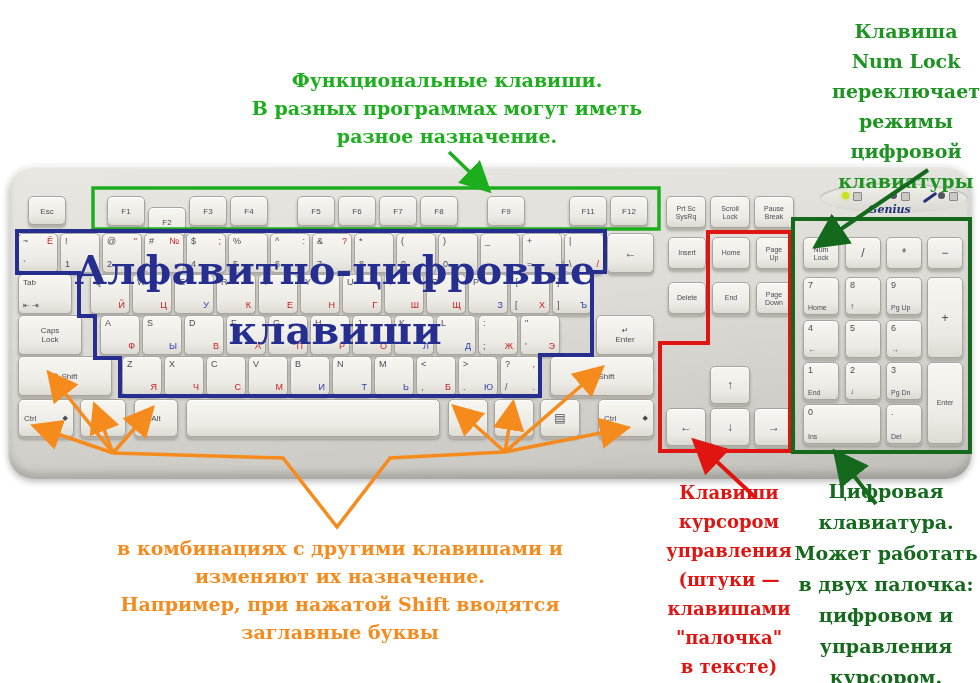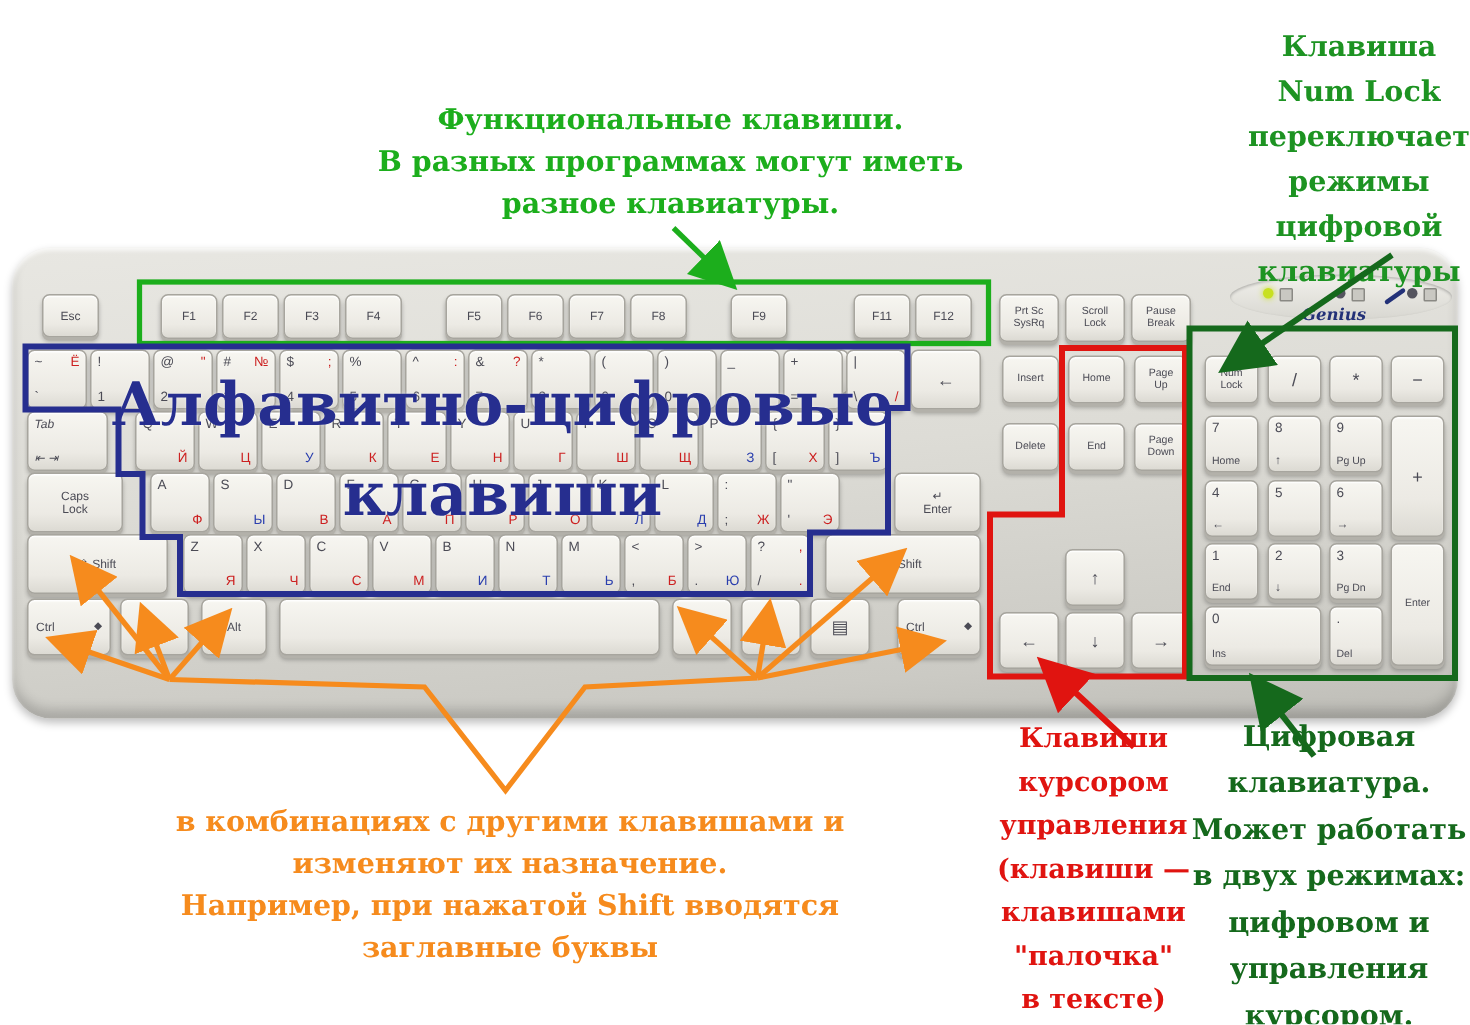--- a/index.html
+++ b/index.html
@@ -50,21 +50,21 @@
 
   <div id="kbd-body"></div>
 
   <div id="kbd-keys">
       <div class="key" style="left: 28px; top: 196px; width: 36px; height: 27px;">
         <span class="kl p-c c-k sz-m">Esc</span>
       </div>
       <div class="key" style="left: 107px; top: 196px; width: 36px; height: 28px;">
         <span class="kl p-c c-k sz-m">F1</span>
       </div>
-      <div class="key" style="left: 148px; top: 196px; width: 36px; height: 28px;">
+      <div class="key" style="left: 148px; top: 207px; width: 36px; height: 28px;">
         <span class="kl p-c c-k sz-m">F2</span>
       </div>
       <div class="key" style="left: 189px; top: 196px; width: 36px; height: 28px;">
         <span class="kl p-c c-k sz-m">F3</span>
       </div>
       <div class="key" style="left: 230px; top: 196px; width: 36px; height: 28px;">
         <span class="kl p-c c-k sz-m">F4</span>
       </div>
       <div class="key" style="left: 297px; top: 196px; width: 36px; height: 28px;">
         <span class="kl p-c c-k sz-m">F5</span>
@@ -161,21 +161,21 @@
         <span class="kl p-bl c-k">=</span>
       </div>
       <div class="key" style="left: 564px; top: 233px; width: 38px; height: 38px;">
         <span class="kl p-tl c-k">|</span>
         <span class="kl p-bl c-k">\</span>
         <span class="kl p-br c-r">/</span>
       </div>
       <div class="key" style="left: 607px; top: 233px; width: 45px; height: 38px;">
         <span class="kl p-c c-k sz-L">←</span>
       </div>
-      <div class="key" style="left: 18px; top: 274px; width: 52px; height: 38px; font-style: italic;">
+      <div class="key" style="left: 18px; top: 274px; width: 52px; height: 38px;">
         <span class="kl p-tl c-k sz-m">Tab</span>
         <span class="kl p-bl c-k sz-m">⇤ ⇥</span>
       </div>
       <div class="key" style="left: 90px; top: 274px; width: 38px; height: 38px;">
         <span class="kl p-tl c-k">Q</span>
         <span class="kl p-br c-r">Й</span>
       </div>
       <div class="key" style="left: 132px; top: 274px; width: 38px; height: 38px;">
         <span class="kl p-tl c-k">W</span>
         <span class="kl p-br c-r">Ц</span>
@@ -451,21 +451,21 @@
     <span class="led-ic" style="left:81px;"></span>
     <span class="led" style="left:118px;background:var(--led_off);"></span>
     <span class="led-ic" style="left:129px;"></span>
   </div>
   <div id="brand">Genius</div>
   <div id="brand-swoosh"></div>
 
   <div id="ann-func" class="ann">
       <div>Функциональные клавиши.</div>
       <div>В разных программах могут иметь</div>
-      <div>разное клавиатуры.</div>
+      <div>разное назначение.</div>
     </div>
   <div id="ann-numlock" class="ann">
       <div>Клавиша</div>
       <div>Num Lock</div>
       <div>переключает</div>
       <div>режимы</div>
       <div>цифровой</div>
       <div>клавиатуры</div>
     </div>
   <div id="ann-title" class="ann">
@@ -473,29 +473,29 @@
       <div>клавиши</div>
     </div>
   <div id="ann-mods" class="ann">
       <div>в комбинациях с другими клавишами и изменяют их назначение.</div>
       <div>Например, при нажатой Shift вводятся заглавные буквы</div>
     </div>
   <div id="ann-cursor" class="ann">
       <div>Клавиши</div>
       <div>курсором</div>
       <div>управления</div>
-      <div>(клавиши —</div>
+      <div>(штуки —</div>
       <div>клавишами</div>
       <div>"палочка"</div>
       <div>в тексте)</div>
     </div>
   <div id="ann-numpad" class="ann">
       <div>Цифровая клавиатура.</div>
       <div>Может работать</div>
-      <div>в двух режимах:</div>
+      <div>в двух палочка:</div>
       <div>цифровом и</div>
       <div>управления курсором.</div>
     </div>
 
   <svg id="overlay" width="980" height="683" viewBox="0 0 980 683">
     <defs>
       <marker id="m-gb" markerWidth="9" markerHeight="9" refX="6" refY="4.5" orient="auto">
         <path d="M0,0 L9,4.5 L0,9 z" fill="#1cae1c"></path>
         </marker>
       <marker id="m-gd" markerWidth="9" markerHeight="9" refX="6" refY="4.5" orient="auto">

